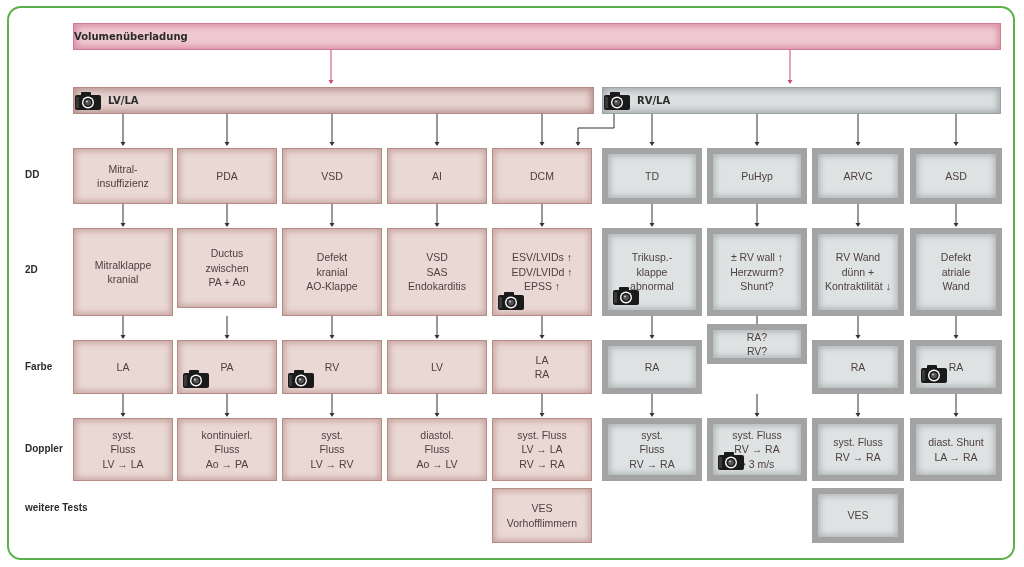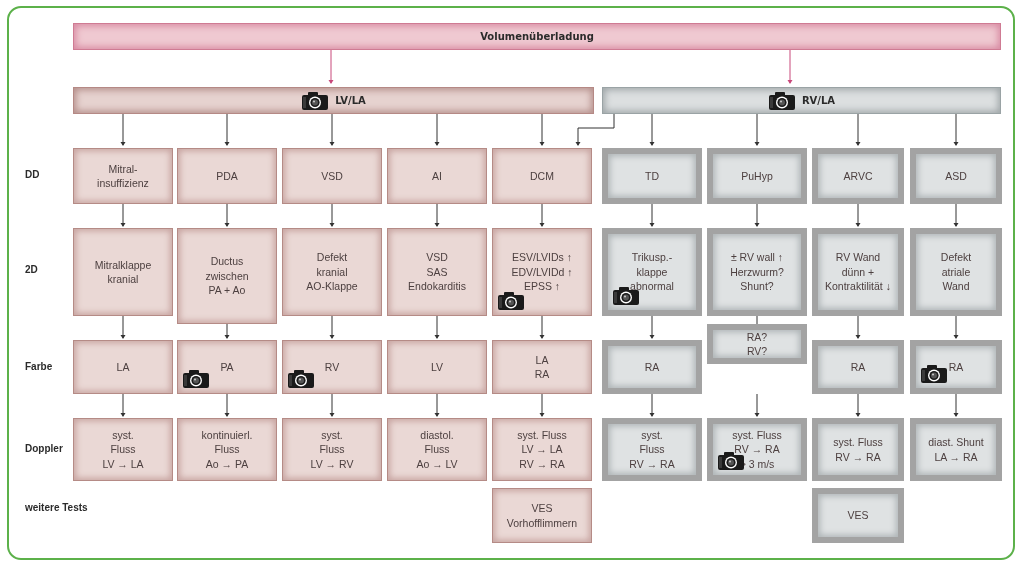--- a/index.html
+++ b/index.html
@@ -1,20 +1,20 @@
 <!DOCTYPE html>
 <html><head>
 <meta charset="utf-8">
 <style>
   html, body { margin:0; padding:0; background:#ffffff; }
   body { width:1024px; height:567px; position:relative; overflow:hidden;
          font-family:"DejaVu Sans", sans-serif; color:#4a3a3a; }
   .frame { position:absolute; left:7px; top:6px; width:1008px; height:554px;
            border:2px solid #5cb14a; border-radius:14px; box-sizing:border-box; }
-  .bar { position:absolute; box-sizing:border-box; display:flex; align-items:center; justify-content:center;
+  .bar { position:absolute; box-sizing:border-box; display:flex; align-items:center; justify-content:flex-start;
          font-weight:bold; font-size:10px; color:#2b2b2b; }
   .bar-top { left:73px; top:23px; width:928px; height:27px;
              background:#efc9d1; border:1px solid #cf7b93;
              box-shadow: inset 0 0 7px 2px #d88aa2; }
   .bar-lv { left:73px; top:87px; width:521px; height:27px;
             background:#e6d2cf; border:1px solid #b58985;
             box-shadow: inset 0 0 7px 2px #b48e8a; }
   .bar-rv { left:602px; top:87px; width:399px; height:27px;
             background:#dcdfe0; border:1px solid #9aa3a5;
             box-shadow: inset 0 0 7px 2px #9fa6a8; }
@@ -157,21 +157,21 @@
 <div id="boxes">
     <div class="box lv" style="left: 73px; top: 148px; width: 100px; height: 56px;"><span>Mitral-
 insuffizienz</span></div>
     <div class="box lv" style="left: 73px; top: 228px; width: 100px; height: 88px;"><span>Mitralklappe
 kranial</span></div>
     <div class="box lv" style="left: 73px; top: 340px; width: 100px; height: 54px;"><span>LA</span></div>
     <div class="box lv" style="left: 73px; top: 418px; width: 100px; height: 63px;"><span>syst.
 Fluss
 LV → LA</span></div>
     <div class="box lv" style="left: 177px; top: 148px; width: 100px; height: 56px; align-items: center;"><span>PDA</span></div>
-    <div class="box lv" style="left: 177px; top: 228px; width: 100px; height: 96px;"><span>Ductus
+    <div class="box lv" style="left: 177px; top: 228px; width: 100px; height: 80px;"><span>Ductus
 zwischen
 PA + Ao</span></div>
     <div class="box lv" style="left: 177px; top: 340px; width: 100px; height: 54px;"><span>PA</span><span class="cam" style="left: 4px; bottom: 4px;"><svg viewBox="0 0 28 20" width="28" height="20">
           <rect x="1" y="4" width="26" height="15" rx="2" fill="#1a1a1a"></rect>
           <rect x="7" y="1" width="10" height="5" rx="1" fill="#1a1a1a"></rect>
           <rect x="2" y="6" width="3" height="11" fill="#3a3a3a"></rect>
           <circle cx="14" cy="11.5" r="6" fill="#ffffff"></circle>
           <circle cx="14" cy="11.5" r="4.6" fill="#1a1a1a"></circle>
           <circle cx="14" cy="11.5" r="3" fill="#555"></circle>
           <circle cx="13" cy="10.5" r="1" fill="#ccc"></circle>

